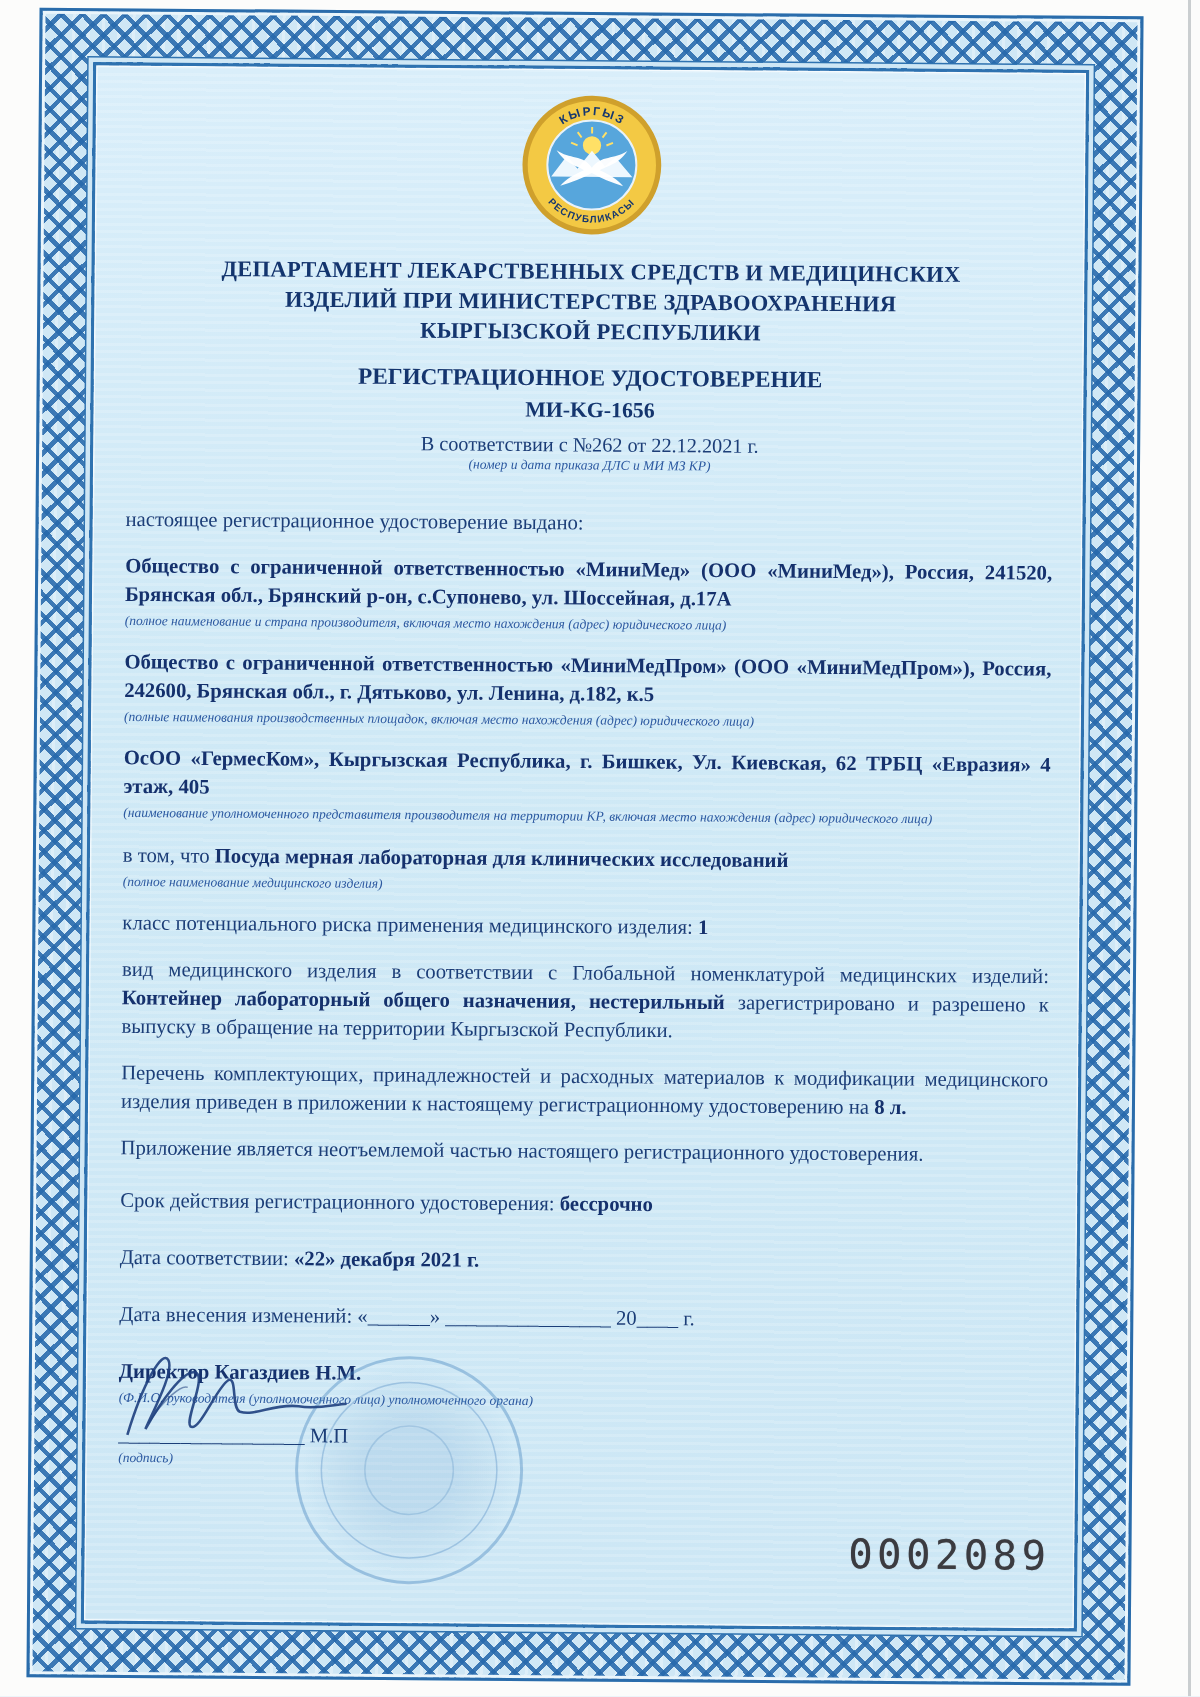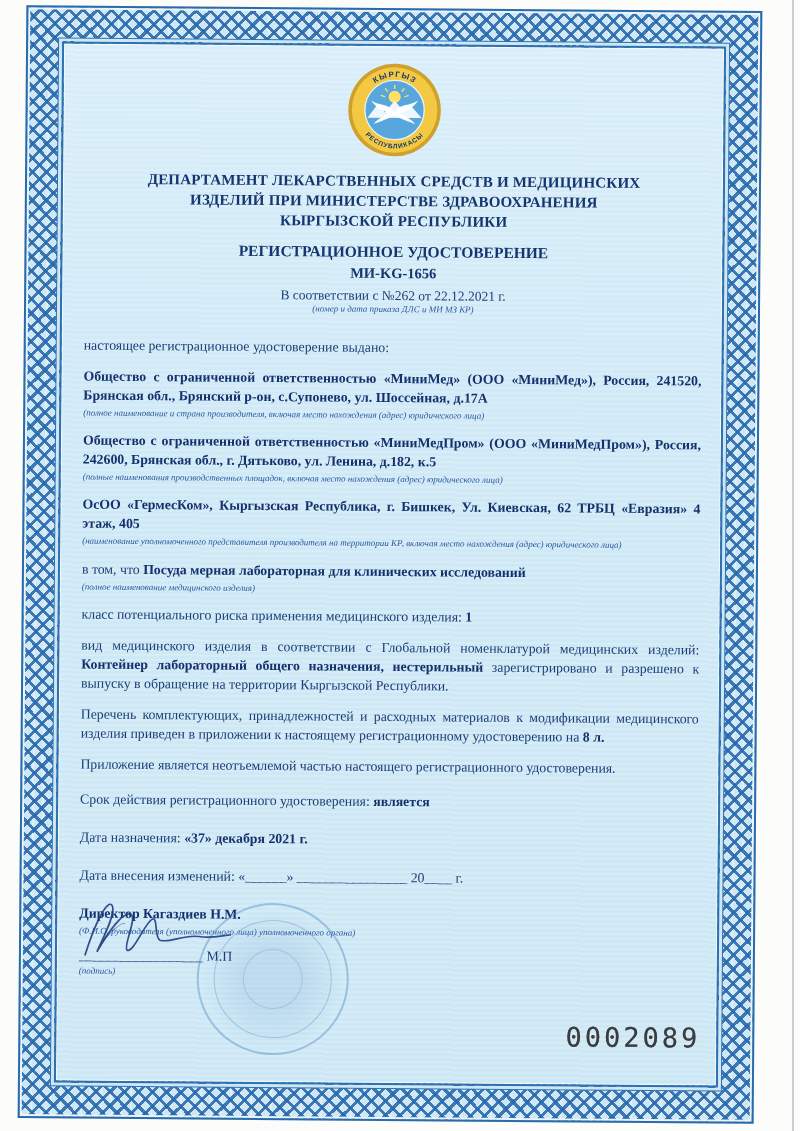--- a/index.html
+++ b/index.html
@@ -145,23 +145,23 @@
       <div class="note tight">(полное наименование медицинского изделия)</div>
 
       <p class="para spaced"><span>класс потенциального риска применения медицинского изделия: </span><span class="b">1</span></p>
 
       <p class="para just spaced"><span>вид медицинского изделия в соответствии с Глобальной номенклатурой медицинских изделий: </span><span class="b">Контейнер лабораторный общего назначения, нестерильный</span><span> зарегистрировано и разрешено к выпуску в обращение на территории Кыргызской Республики.</span></p>
 
       <p class="para just spaced"><span>Перечень комплектующих, принадлежностей и расходных материалов к модификации медицинского изделия приведен в приложении к настоящему регистрационному удостоверению на </span><span class="b">8 л.</span></p>
 
       <p class="para gap">Приложение является неотъемлемой частью настоящего регистрационного удостоверения.</p>
 
-      <p class="para gap-lg"><span>Срок действия регистрационного удостоверения: </span><span class="b">является</span></p>
+      <p class="para gap-lg"><span>Срок действия регистрационного удостоверения: </span><span class="b">бессрочно</span></p>
 
-      <p class="para gap-lg"><span>Дата назначения: </span><span class="b">«37» декабря 2021 г.</span></p>
+      <p class="para gap-lg"><span>Дата соответствии: </span><span class="b">«22» декабря 2021 г.</span></p>
 
       <p class="para gap-lg">Дата внесения изменений: «______»  ________________ 20____ г.</p>
 
       <div class="sig-block">
         <div class="stamp"></div>
 
         <p class="para b">Директор Кагаздиев Н.М.</p>
         <div class="note">(Ф.И.О. руководителя (уполномоченного лица) уполномоченного органа)</div>
 
         <div class="sig-row">

